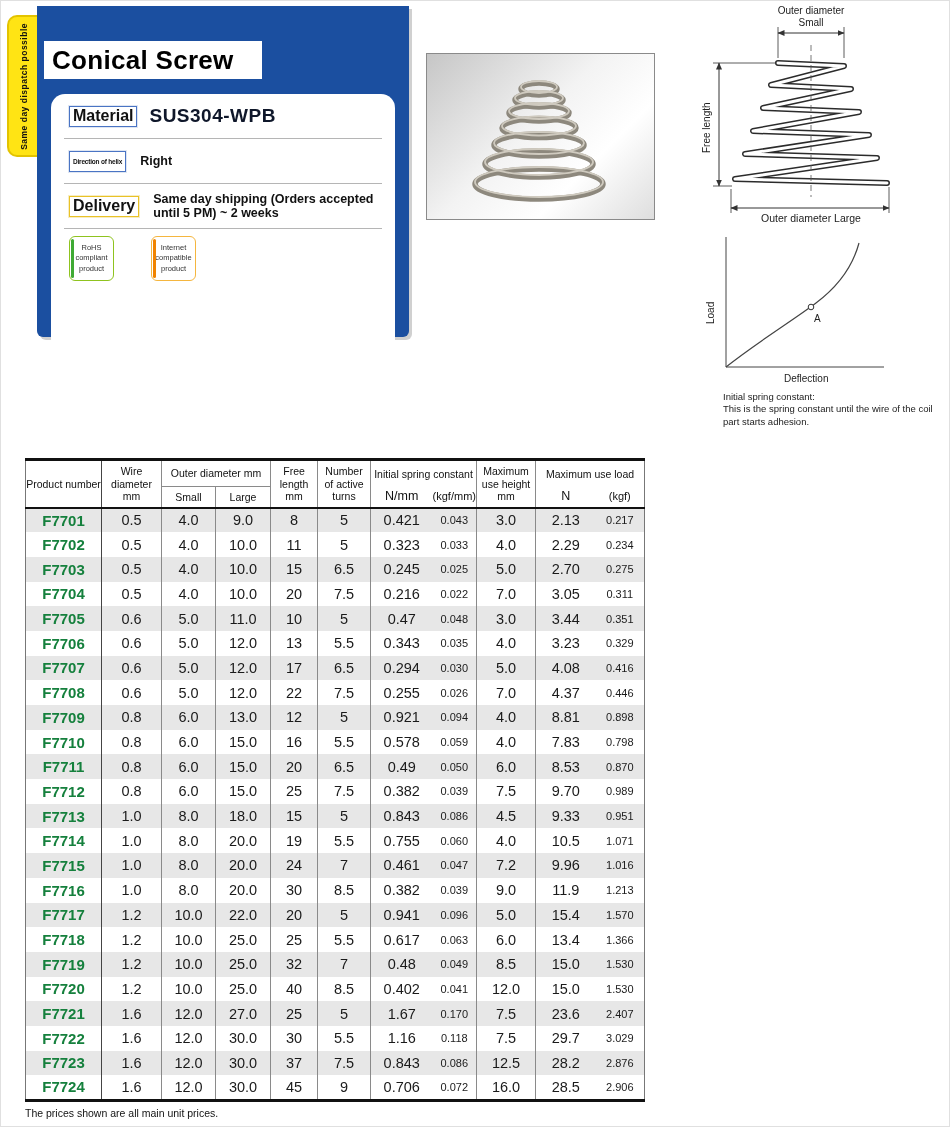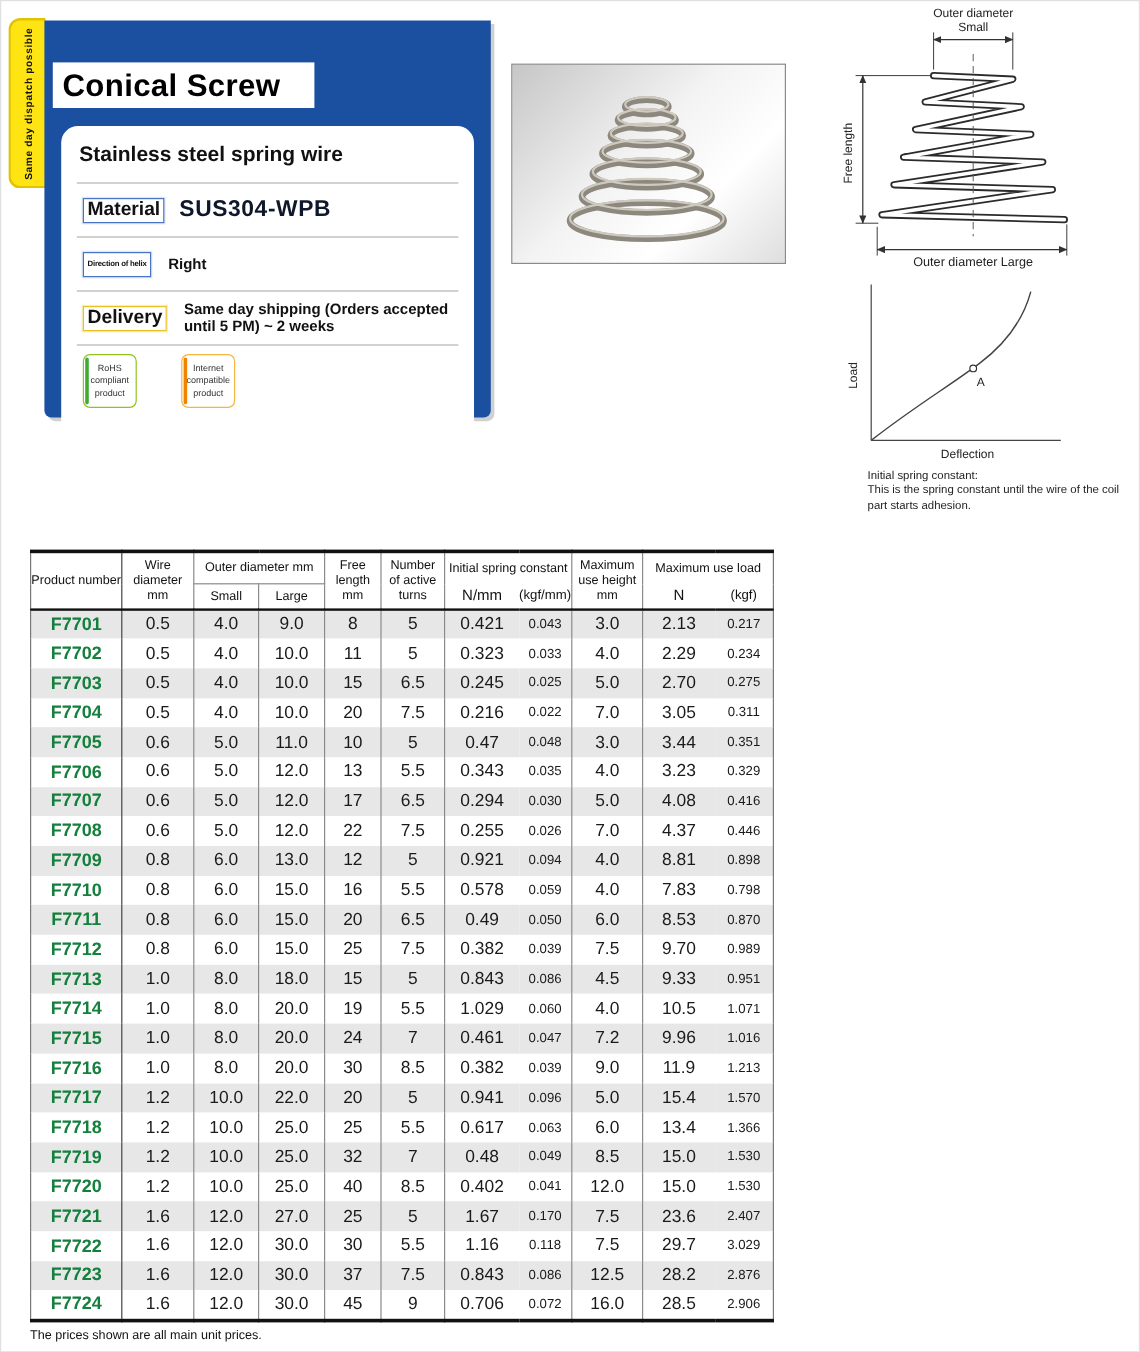--- a/index.html
+++ b/index.html
@@ -14,21 +14,21 @@
     position:absolute; left:6px; top:14px; width:31px; height:142px;
     background:#ffe414; border:2px solid #e3c300; border-right:none;
     border-radius:10px 0 0 10px; display:flex; align-items:center; justify-content:center;
   }
   .side-tab span {
     writing-mode:vertical-rl; transform:rotate(180deg);
     font-size:8.5px; font-weight:bold; color:#111; letter-spacing:.5px; white-space:nowrap;
   }
   
   .blue-panel {
-    position:absolute; left:36px; top:16px; width:372px; height:331px;
+    position:absolute; left:36px; top:5px; width:372px; height:331px;
     background:#1b4fa0; border-radius:0 0 6px 6px;
     box-shadow:3px 3px 0 rgba(120,120,120,.35);
   }
   .title-box {
     position:absolute; left:7px; top:35px; width:218px; height:38px;
     background:#fff; display:flex; align-items:center;
   }
   .title-box h1 { font-size:26px; font-weight:bold; color:#000; padding-left:8px; letter-spacing:.3px; }
   .info-card {
     position:absolute; left:14px; top:88px; width:344px; height:284px;
@@ -104,21 +104,20 @@
 
   <div class="side-tab">
     <span>Same day dispatch possible</span>
   </div>
 
   <div class="blue-panel">
     <div class="title-box">
       <h1>Conical Screw</h1>
     </div>
     <div class="info-card">
-      <div class="card-subtitle">Stainless steel spring wire</div>
 
       <div class="info-row">
         <span class="label-box">Material</span>
         <span class="info-value material">SUS304-WPB</span>
       </div>
 
       <div class="info-row">
         <span class="label-box tiny">Direction of helix</span>
         <span class="info-value">Right</span>
       </div>
@@ -428,21 +427,21 @@
             <td class="c9">9.33</td>
             <td class="c10">0.951</td>
           </tr>
           <tr>
             <td class="c0">F7714</td>
             <td class="c1">1.0</td>
             <td class="c2">8.0</td>
             <td class="c3">20.0</td>
             <td class="c4">19</td>
             <td class="c5">5.5</td>
-            <td class="c6">1.029</td>
+            <td class="c6">0.755</td>
             <td class="c7">0.060</td>
             <td class="c8">4.0</td>
             <td class="c9">10.5</td>
             <td class="c10">1.071</td>
           </tr>
           <tr class="stripe">
             <td class="c0">F7715</td>
             <td class="c1">1.0</td>
             <td class="c2">8.0</td>
             <td class="c3">20.0</td>

